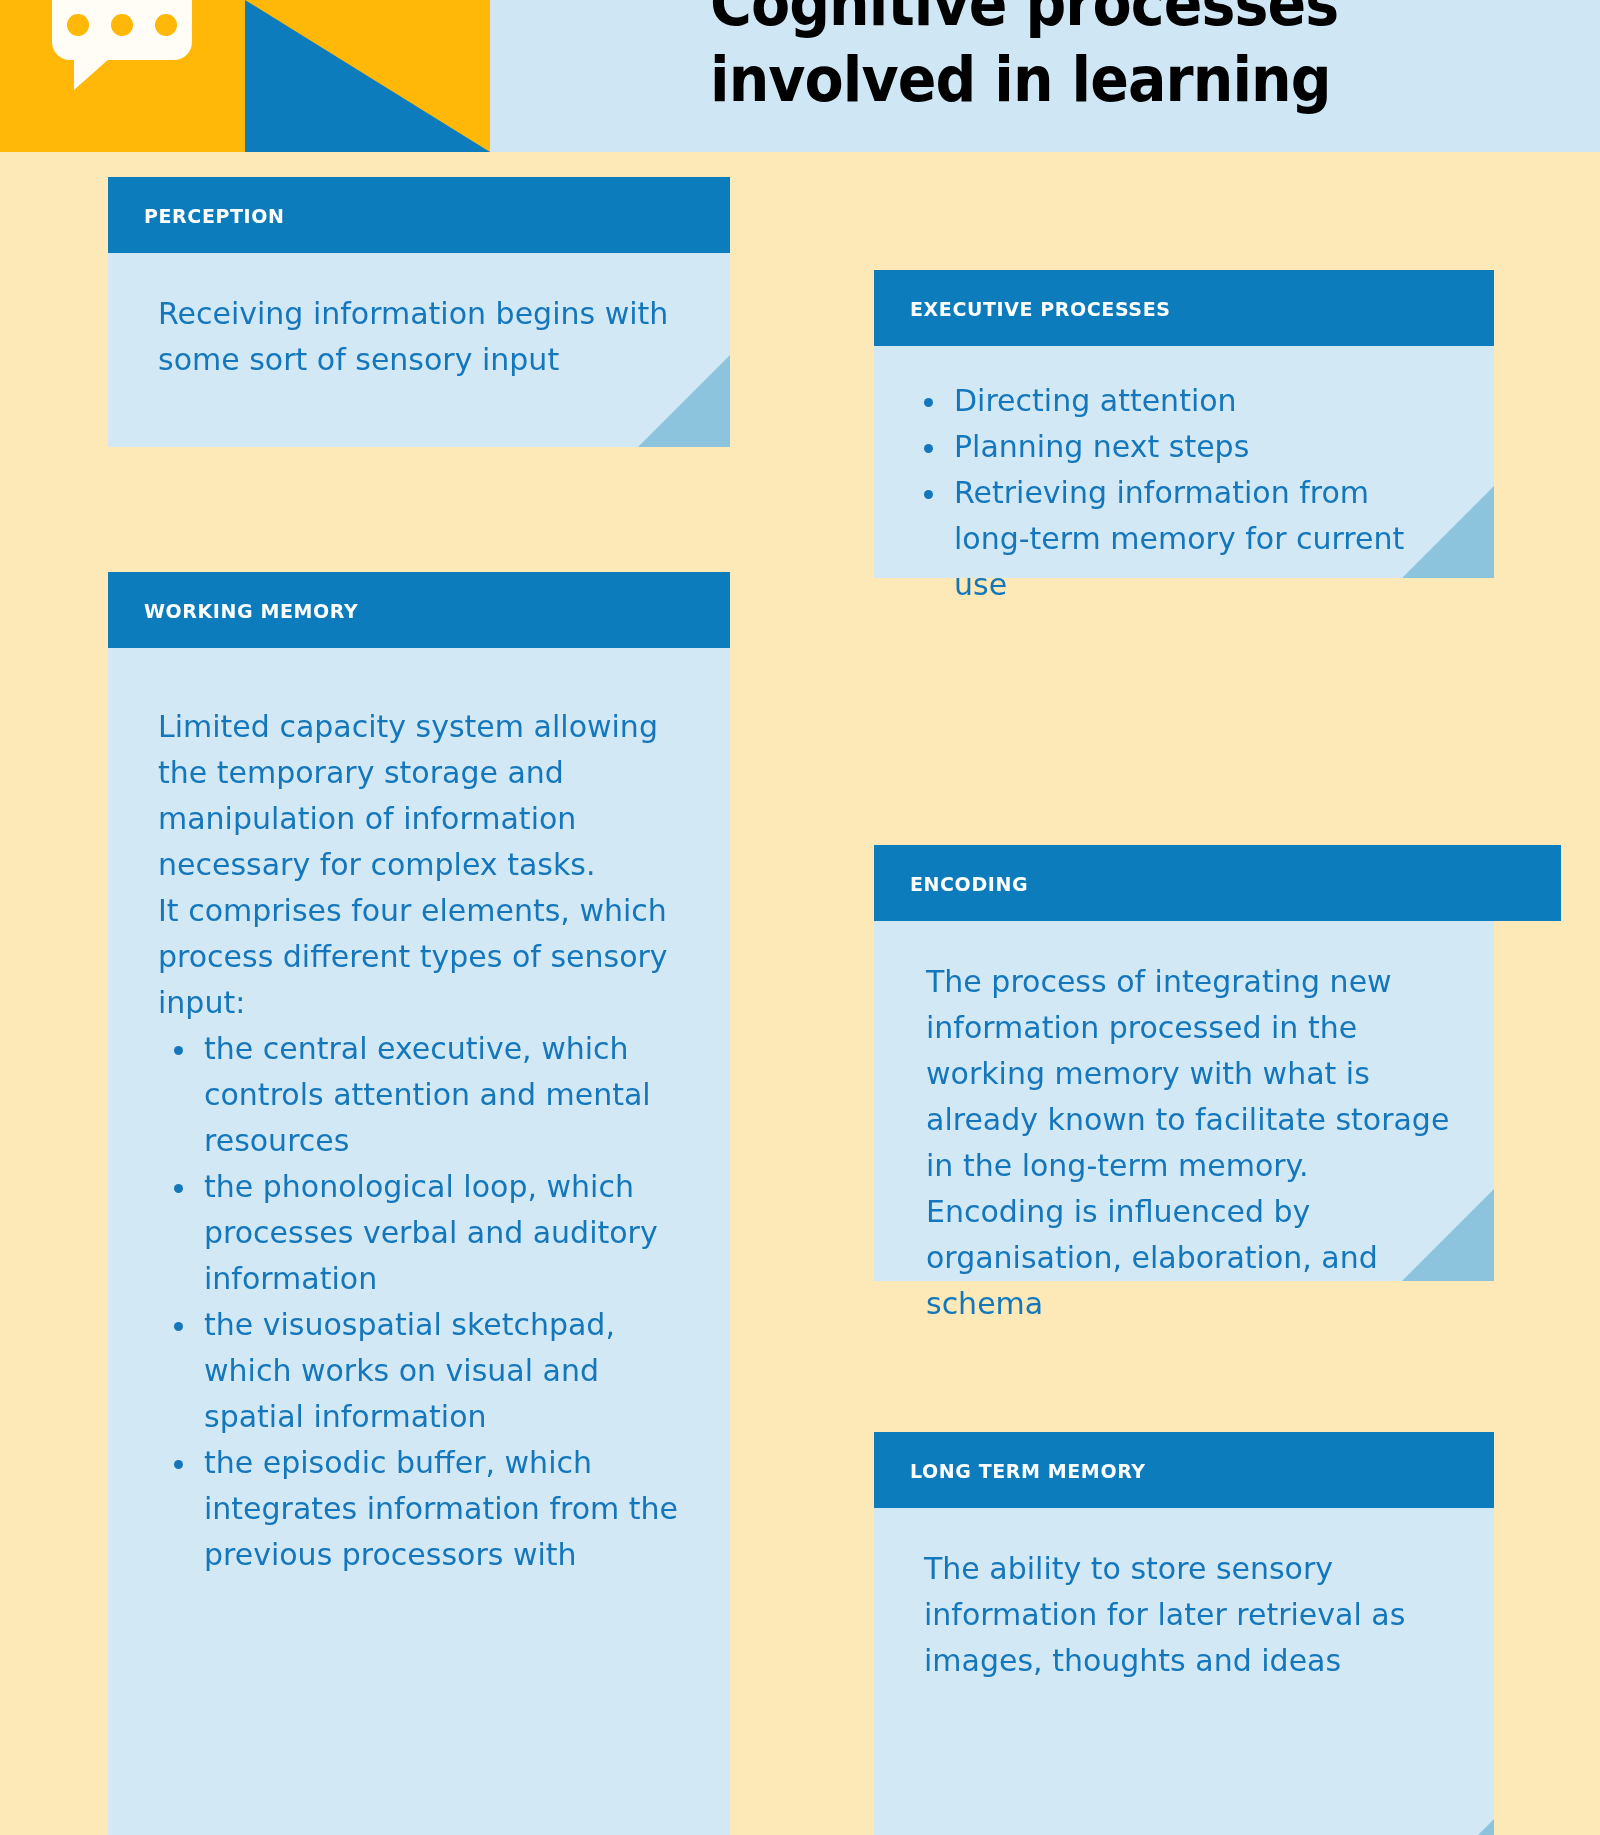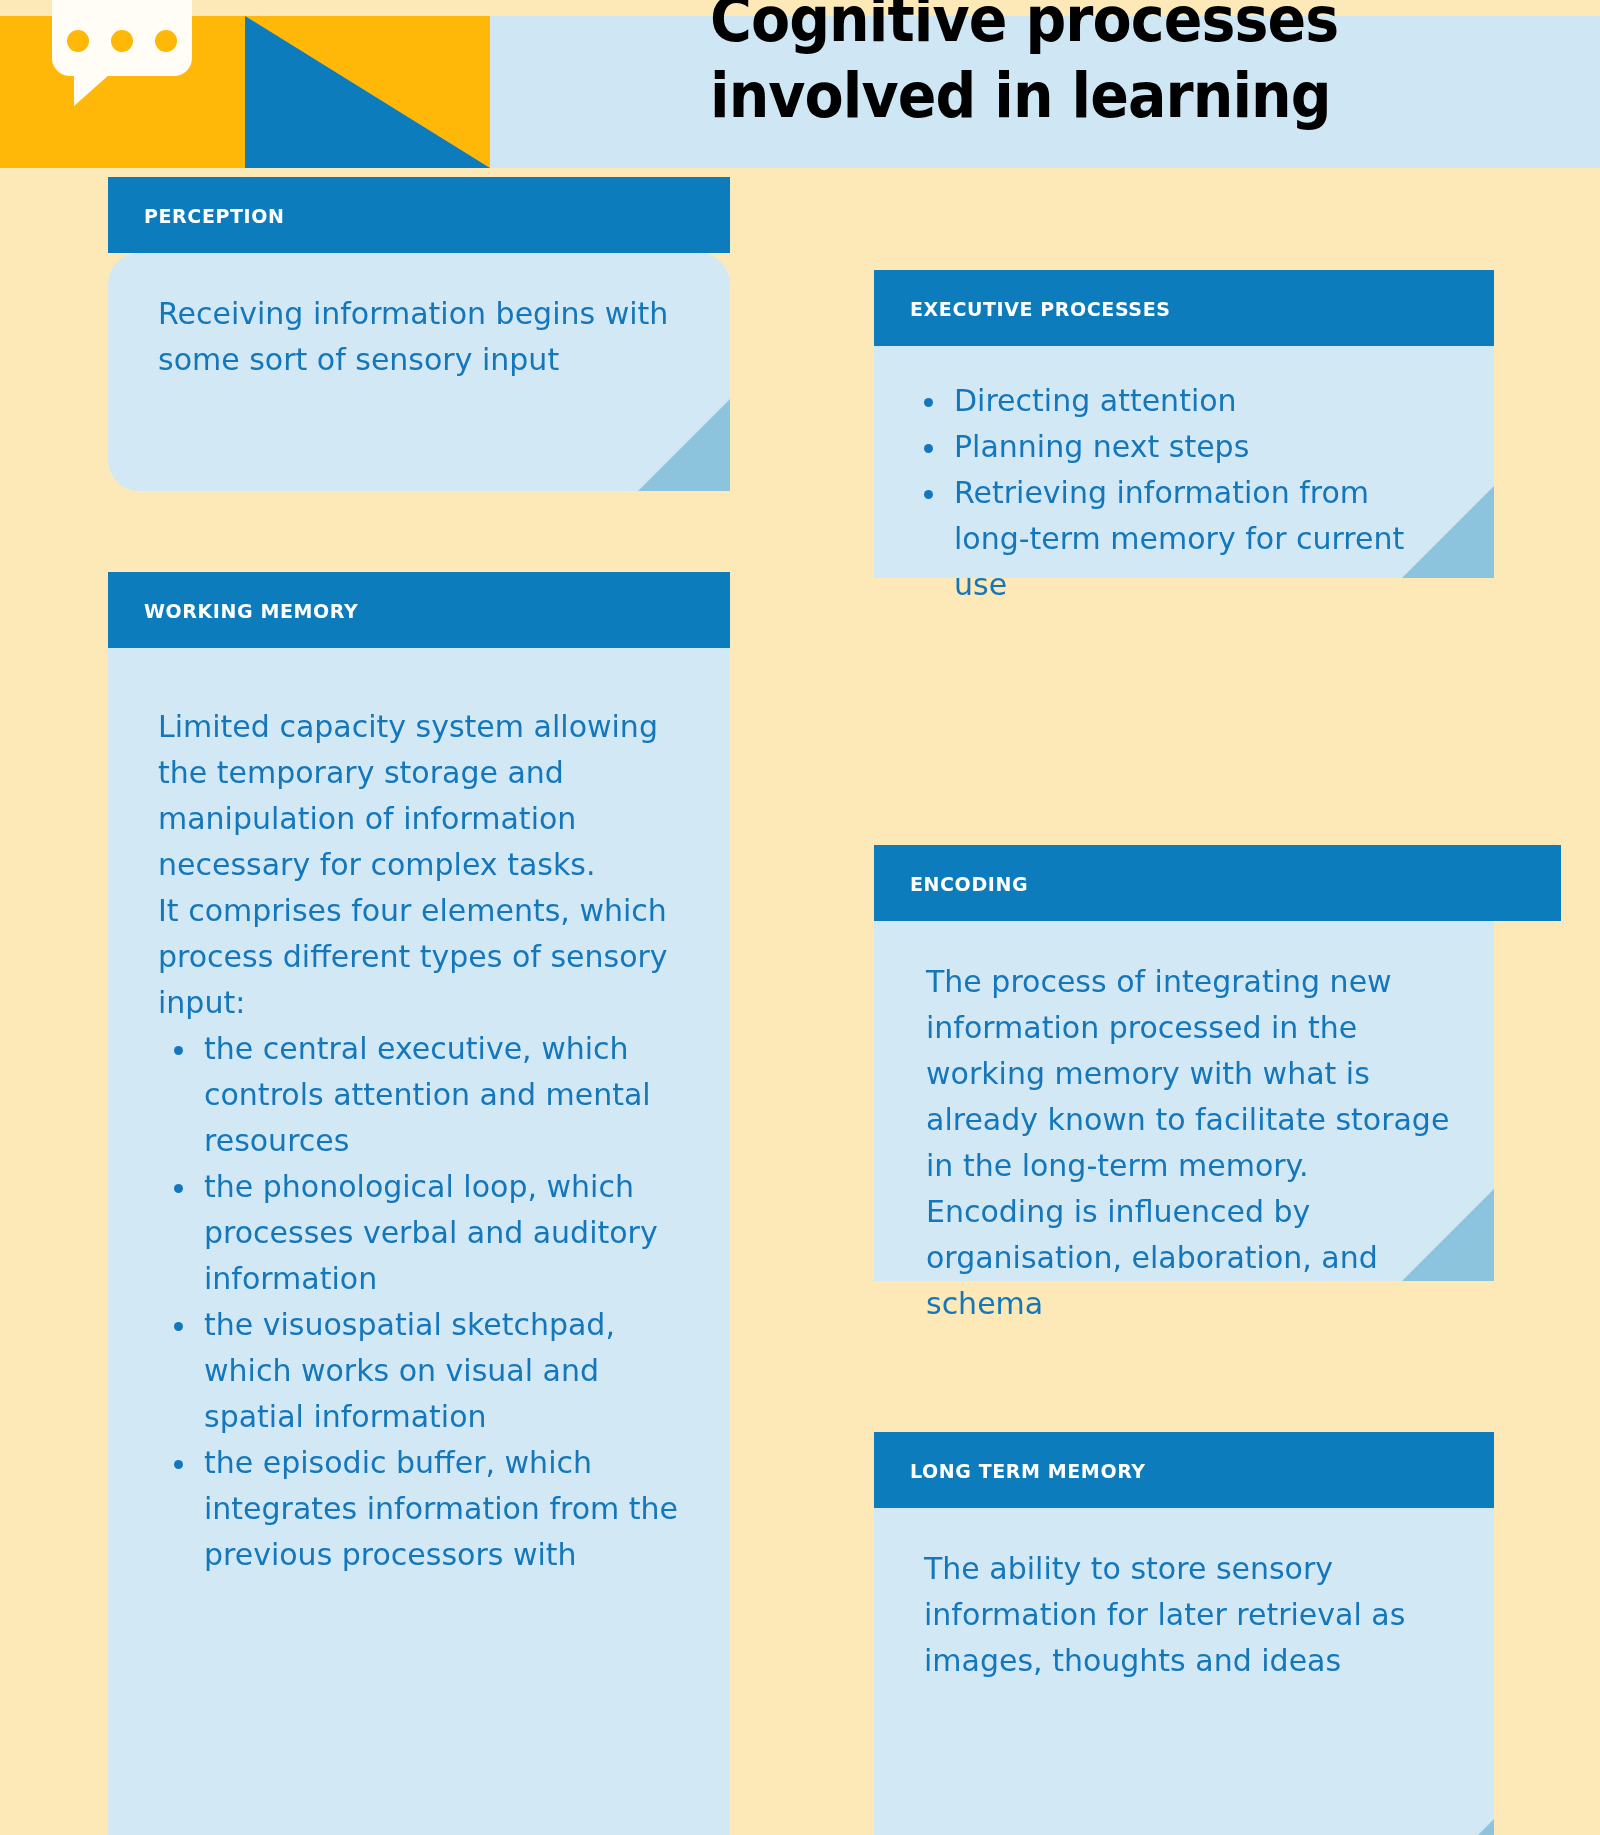--- a/index.html
+++ b/index.html
@@ -11,21 +11,21 @@
     height: 1835px;
     background: #fde9b8;
     font-family: "DejaVu Sans", sans-serif;
     overflow: hidden;
     position: relative;
   }
 
   
   .header {
     position: absolute;
-    left: 0; top: 16px;
+    left: 0; top: 0;
     width: 1600px;
     height: 152px;
     background: #cfe7f4;
   }
   .logo-block {
     position: absolute;
     left: 0; top: 0;
     width: 245px;
     height: 152px;
     background: #ffb708;
@@ -142,21 +142,21 @@
     top: 20px;
     width: 9px;
     height: 9px;
     border-radius: 50%;
     background: #1577bb;
   }
 
   
   #card-perception      { left: 108px;  top: 177px;  width: 622px; }
   #card-perception .card-header { width: 622px; }
-  #card-perception .card-body   { width: 622px; height: 238px; padding: 38px 50px 12px 50px; border-radius: 31px; }
+  #card-perception .card-body   { width: 622px; height: 194px; padding: 38px 50px 12px 50px; }
 
   #card-executive       { left: 874px;  top: 270px;  width: 620px; }
   #card-executive .card-header { width: 620px; }
   #card-executive .card-body   { width: 620px; height: 232px; padding: 32px 40px 0 34px; }
 
   #card-working         { left: 108px;  top: 572px;  width: 622px; }
   #card-working .card-header { width: 622px; }
   #card-working .card-body   { width: 622px; height: 1263px; padding: 56px 40px 0 50px; }
 
   #card-encoding        { left: 874px;  top: 845px;  width: 620px; }

